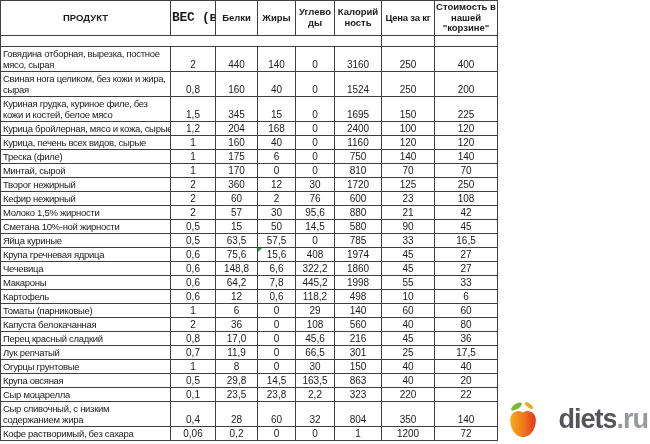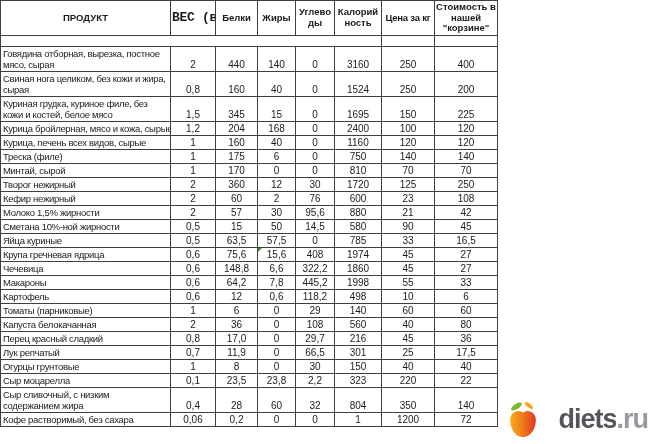--- a/index.html
+++ b/index.html
@@ -297,21 +297,21 @@
       <td>108</td>
       <td>560</td>
       <td>40</td>
       <td>80</td>
     </tr>
         <tr>
       <td class="c-product">Перец красный сладкий</td>
       <td>0,8</td>
       <td>17,0</td>
       <td>0</td>
-      <td>29,7</td>
+      <td>45,6</td>
       <td>216</td>
       <td>45</td>
       <td>36</td>
     </tr>
         <tr>
       <td class="c-product">Лук репчатый</td>
       <td>0,7</td>
       <td>11,9</td>
       <td>0</td>
       <td>66,5</td>
@@ -321,20 +321,30 @@
     </tr>
         <tr>
       <td class="c-product">Огурцы грунтовые</td>
       <td>1</td>
       <td>8</td>
       <td>0</td>
       <td>30</td>
       <td>150</td>
       <td>40</td>
       <td>40</td>
+    </tr>
+        <tr>
+      <td class="c-product">Крупа овсяная</td>
+      <td>0,5</td>
+      <td>29,8</td>
+      <td>14,5</td>
+      <td>163,5</td>
+      <td>863</td>
+      <td>40</td>
+      <td>20</td>
     </tr>
         <tr>
       <td class="c-product">Сыр моцарелла</td>
       <td>0,1</td>
       <td>23,5</td>
       <td>23,8</td>
       <td>2,2</td>
       <td>323</td>
       <td>220</td>
       <td>22</td>

